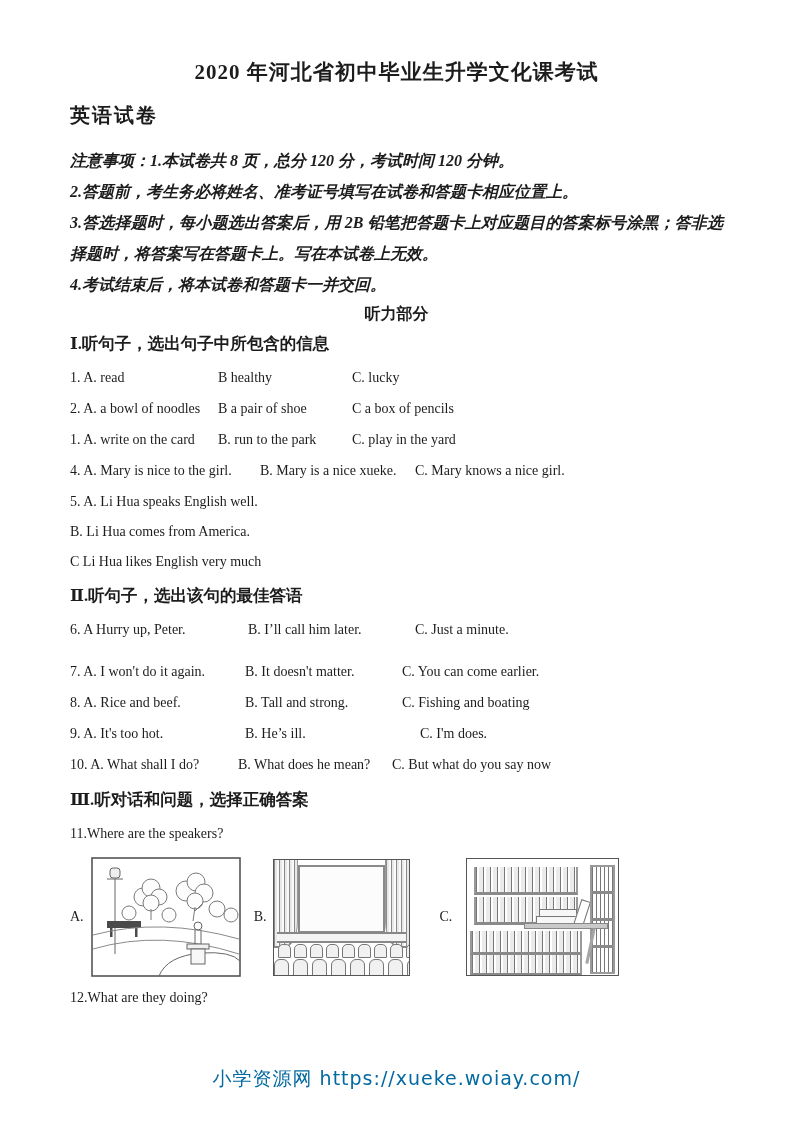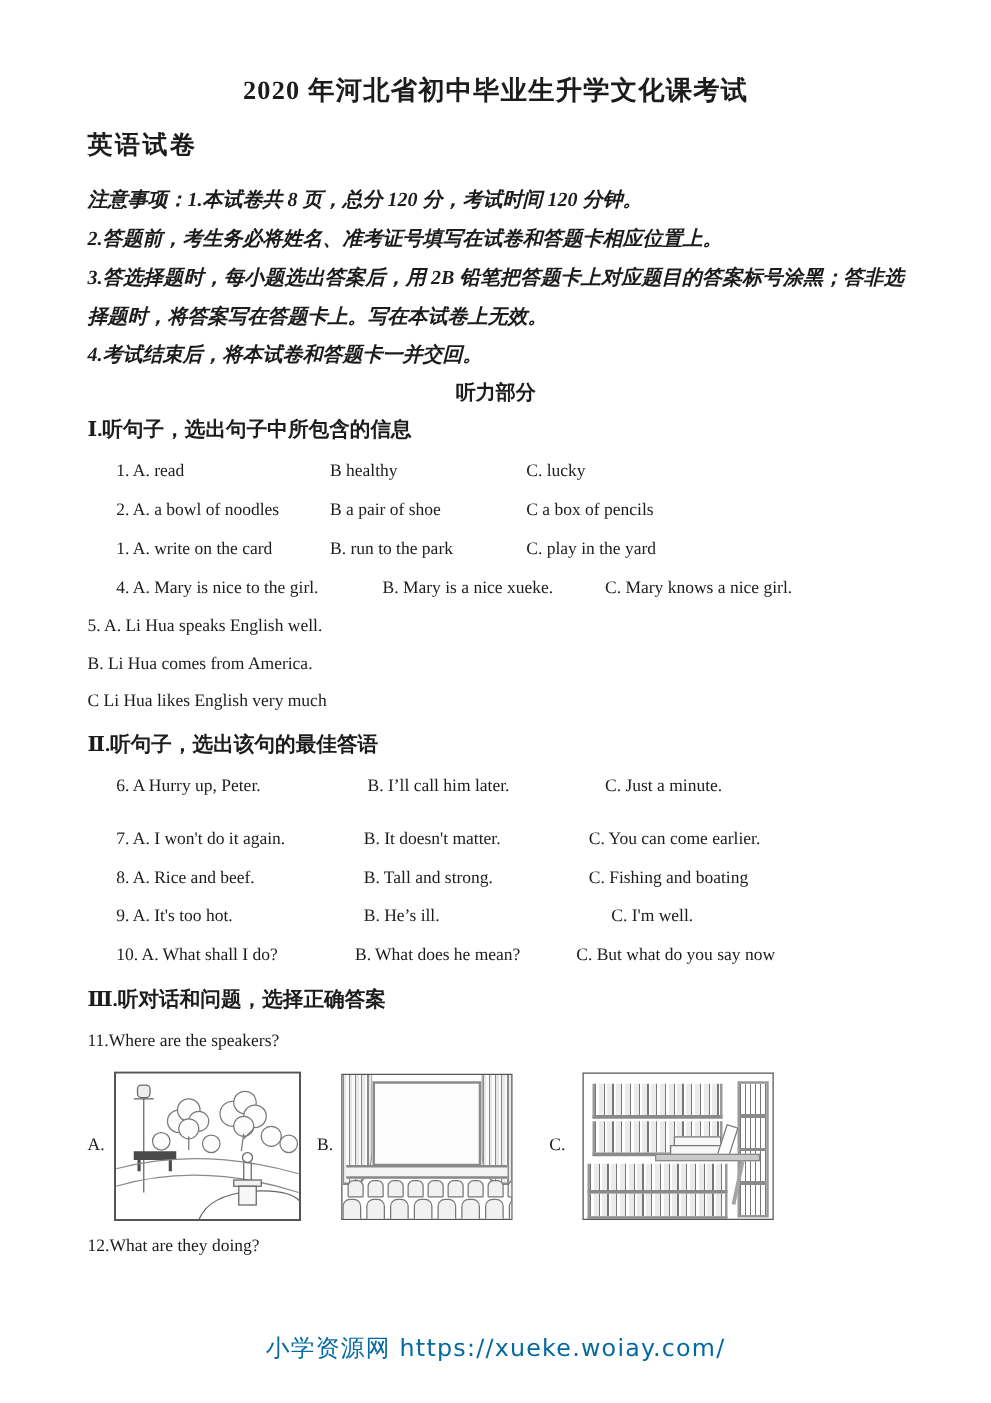--- a/index.html
+++ b/index.html
@@ -25,21 +25,21 @@
   }
   .section-title{
     text-align:center;font-weight:bold;font-size:16px;margin:4px 0 6px 0;
   }
   .part-title{
     font-weight:bold;font-size:16.5px;margin:8px 0 16px 0;
   }
   .row{
     display:flex;font-size:14px;line-height:14px;margin:0 0 17px 0;white-space:nowrap;
   }
-  .row span{display:inline-block;flex:0 0 auto;margin-left:23px;}
+  .row span{display:inline-block;flex:0 0 auto;}
   .w148{width:148px}.w134{width:134px}
   .w190{width:190px}.w155{width:155px}
   .w178{width:178px}.w167{width:167px}
   .w175{width:175px}.w157{width:157px}
   .w168{width:168px}.w154{width:154px}
   .gap-big{margin-bottom:28px;}
   .qline{font-size:14px;line-height:14px;margin:0 0 16px 0;}
   .pics{
     display:flex;align-items:center;margin:2px 0 14px 0;
   }
@@ -155,21 +155,21 @@
     <span>C. You can come earlier.</span>
   </div>
   <div class="row">
     <span class="w175">8. A. Rice and beef.</span>
     <span class="w157">B. Tall and strong.</span>
     <span>C. Fishing and boating</span>
   </div>
   <div class="row">
     <span class="w175">9. A. It's too hot.</span>
     <span class="w175">B. He’s ill.</span>
-    <span>C. I'm well.</span>
+    <span>C. I'm does.</span>
   </div>
   <div class="row">
     <span class="w168">10. A. What shall I do?</span>
     <span class="w154">B. What does he mean?</span>
     <span>C. But what do you say now</span>
   </div>
 
   <div class="part-title">Ⅲ.听对话和问题，选择正确答案</div>
 
   <div class="qline">11.Where are the speakers?</div>

